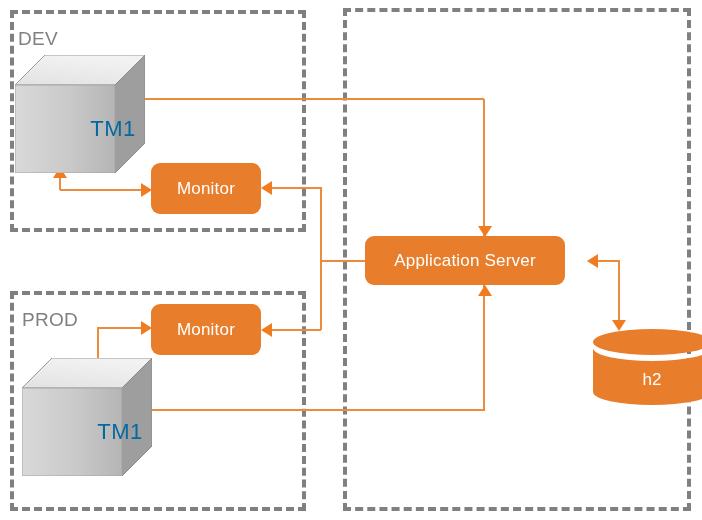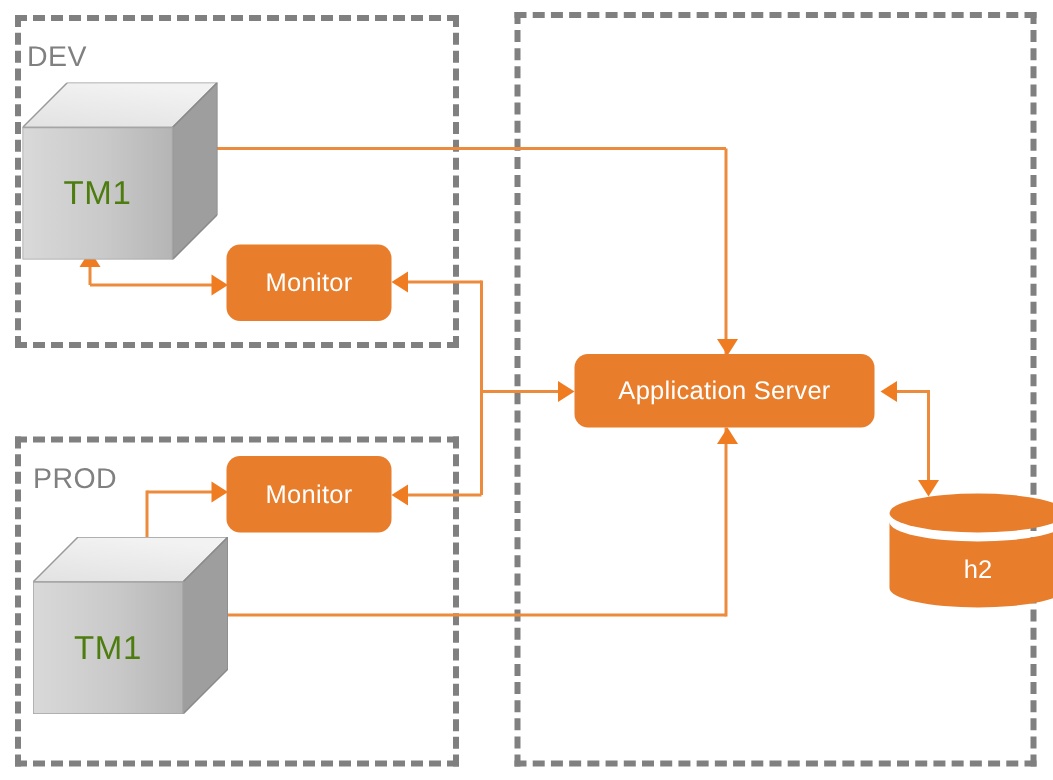--- a/index.html
+++ b/index.html
@@ -12,22 +12,22 @@
   .zone-label{position:absolute;color:#808080;font-size:19px;letter-spacing:.3px;
               white-space:nowrap;line-height:1;}
 
   
   .obox{position:absolute;background:#E87D2B;border-radius:9px;
         display:flex;align-items:center;justify-content:center;
         color:#ffffff;font-size:17px;letter-spacing:.2px;box-sizing:border-box;}
 
   
   .cube{position:absolute;}
-  .cube .label{position:absolute;color:#4d7c0f;font-size:22px;letter-spacing:.5px;
-               display:flex;align-items:center;justify-content:center;}
+  .cube .label{position:absolute;color:#0369a1;font-size:22px;letter-spacing:.5px;
+               display:flex;align-items:center;justify-content:center;padding-left:48px;}
 
   
   .cyl{position:absolute;}
   .cyl .label{position:absolute;left:0;width:100%;text-align:center;color:#fff;font-size:17px;}
 
   
   .ln{position:absolute;background:#ED8B3C;}
   .lnh{height:2px;}
   .lnv{width:2px;}
   .arrow{position:absolute;width:0;height:0;}
@@ -129,21 +129,21 @@
       <polygon points="100,30 130,0 130,88 100,118" fill="#9E9E9E" stroke="#8a8a8a" stroke-width="1"></polygon>
       <rect x="0" y="30" width="100" height="88" fill="url(#frontGradProd)" stroke="#a5a5a5" stroke-width="1"></rect>
     </svg>
     <div class="label" style="left:0;top:30px;width:100px;height:88px;">TM1</div>
   </div>
 
   <div class="obox" style="left:151px;top:304px;width:110px;height:51px;">
     <span>Monitor</span>
   </div>
 
-  <div class="obox" style="left:383px;top:236px;width:200px;height:49px;">
+  <div class="obox" style="left:365px;top:236px;width:200px;height:49px;">
     <span>Application Server</span>
   </div>
 
   <div class="cyl" style="left:592px;top:328px;width:120px;height:80px;">
     <svg width="120" height="80" viewBox="0 0 120 80">
       <ellipse cx="60" cy="14" rx="59" ry="13" fill="#E87D2B"></ellipse>
       <path d="M1,20 L1,64 A59,13 0 0 0 119,64 L119,20 A59,13 0 0 1 1,20 Z" fill="#E87D2B"></path>
     </svg>
     <div class="label" style="top:42px;">h2</div>
   </div>

